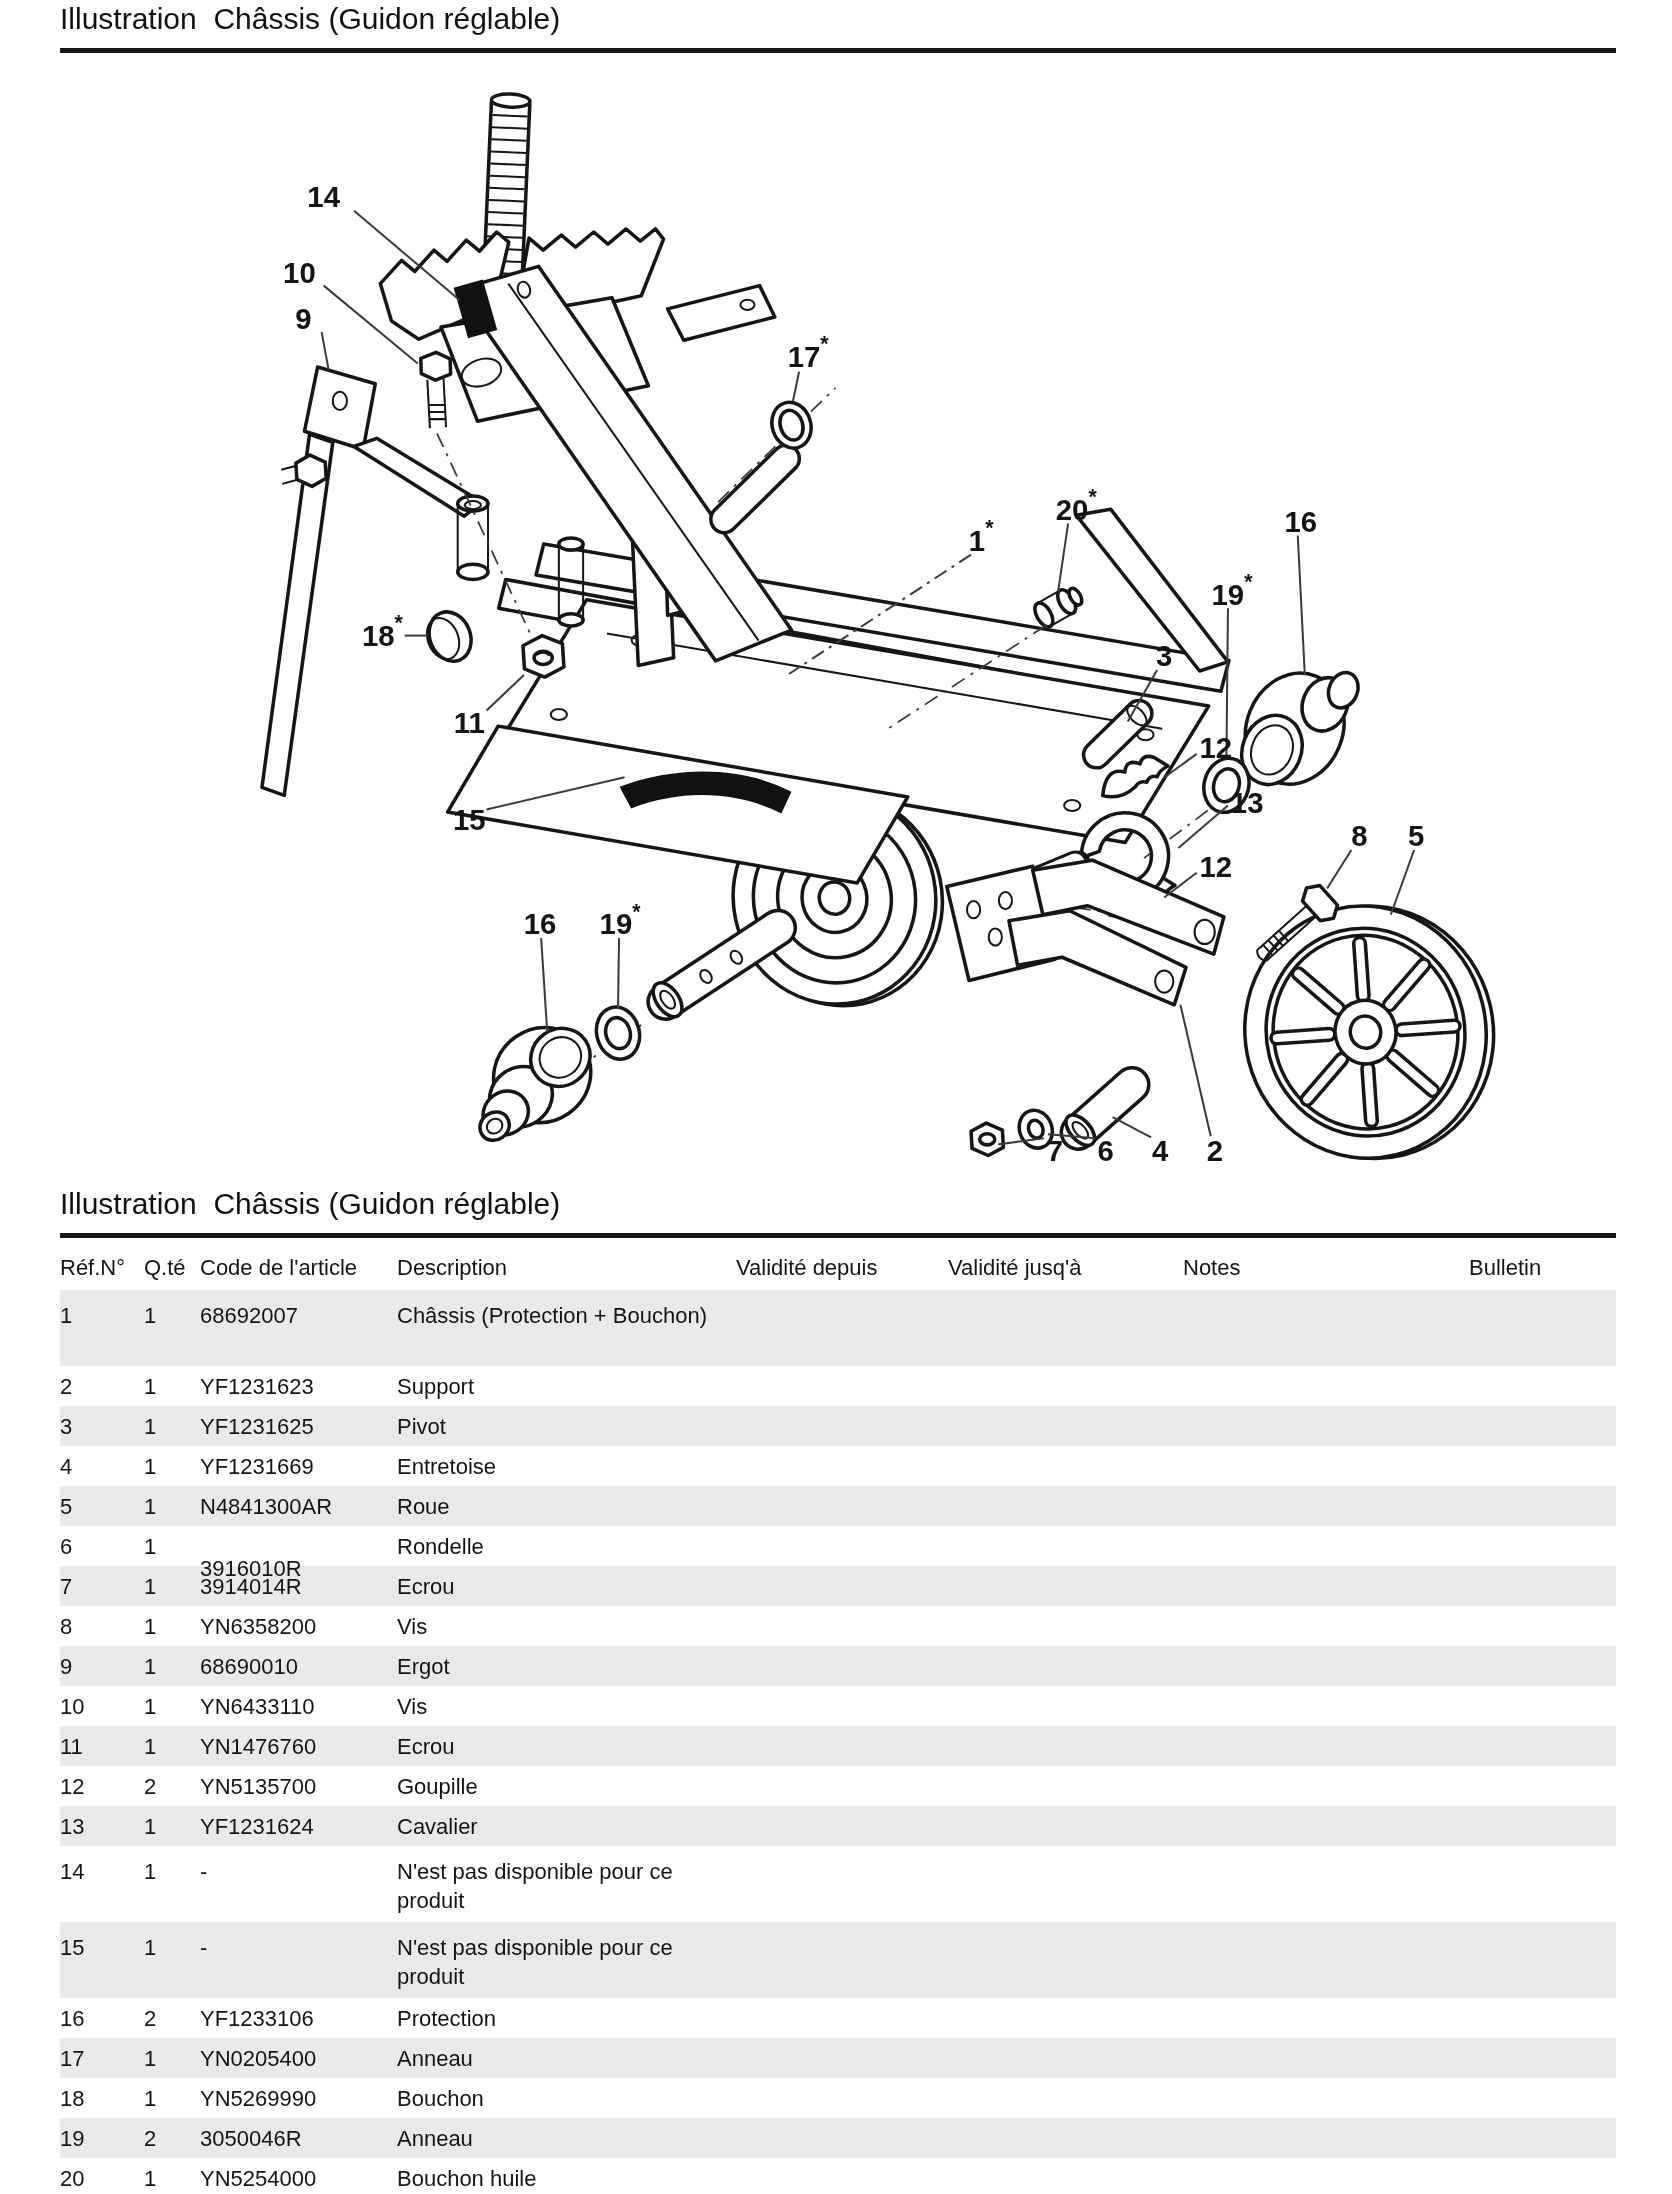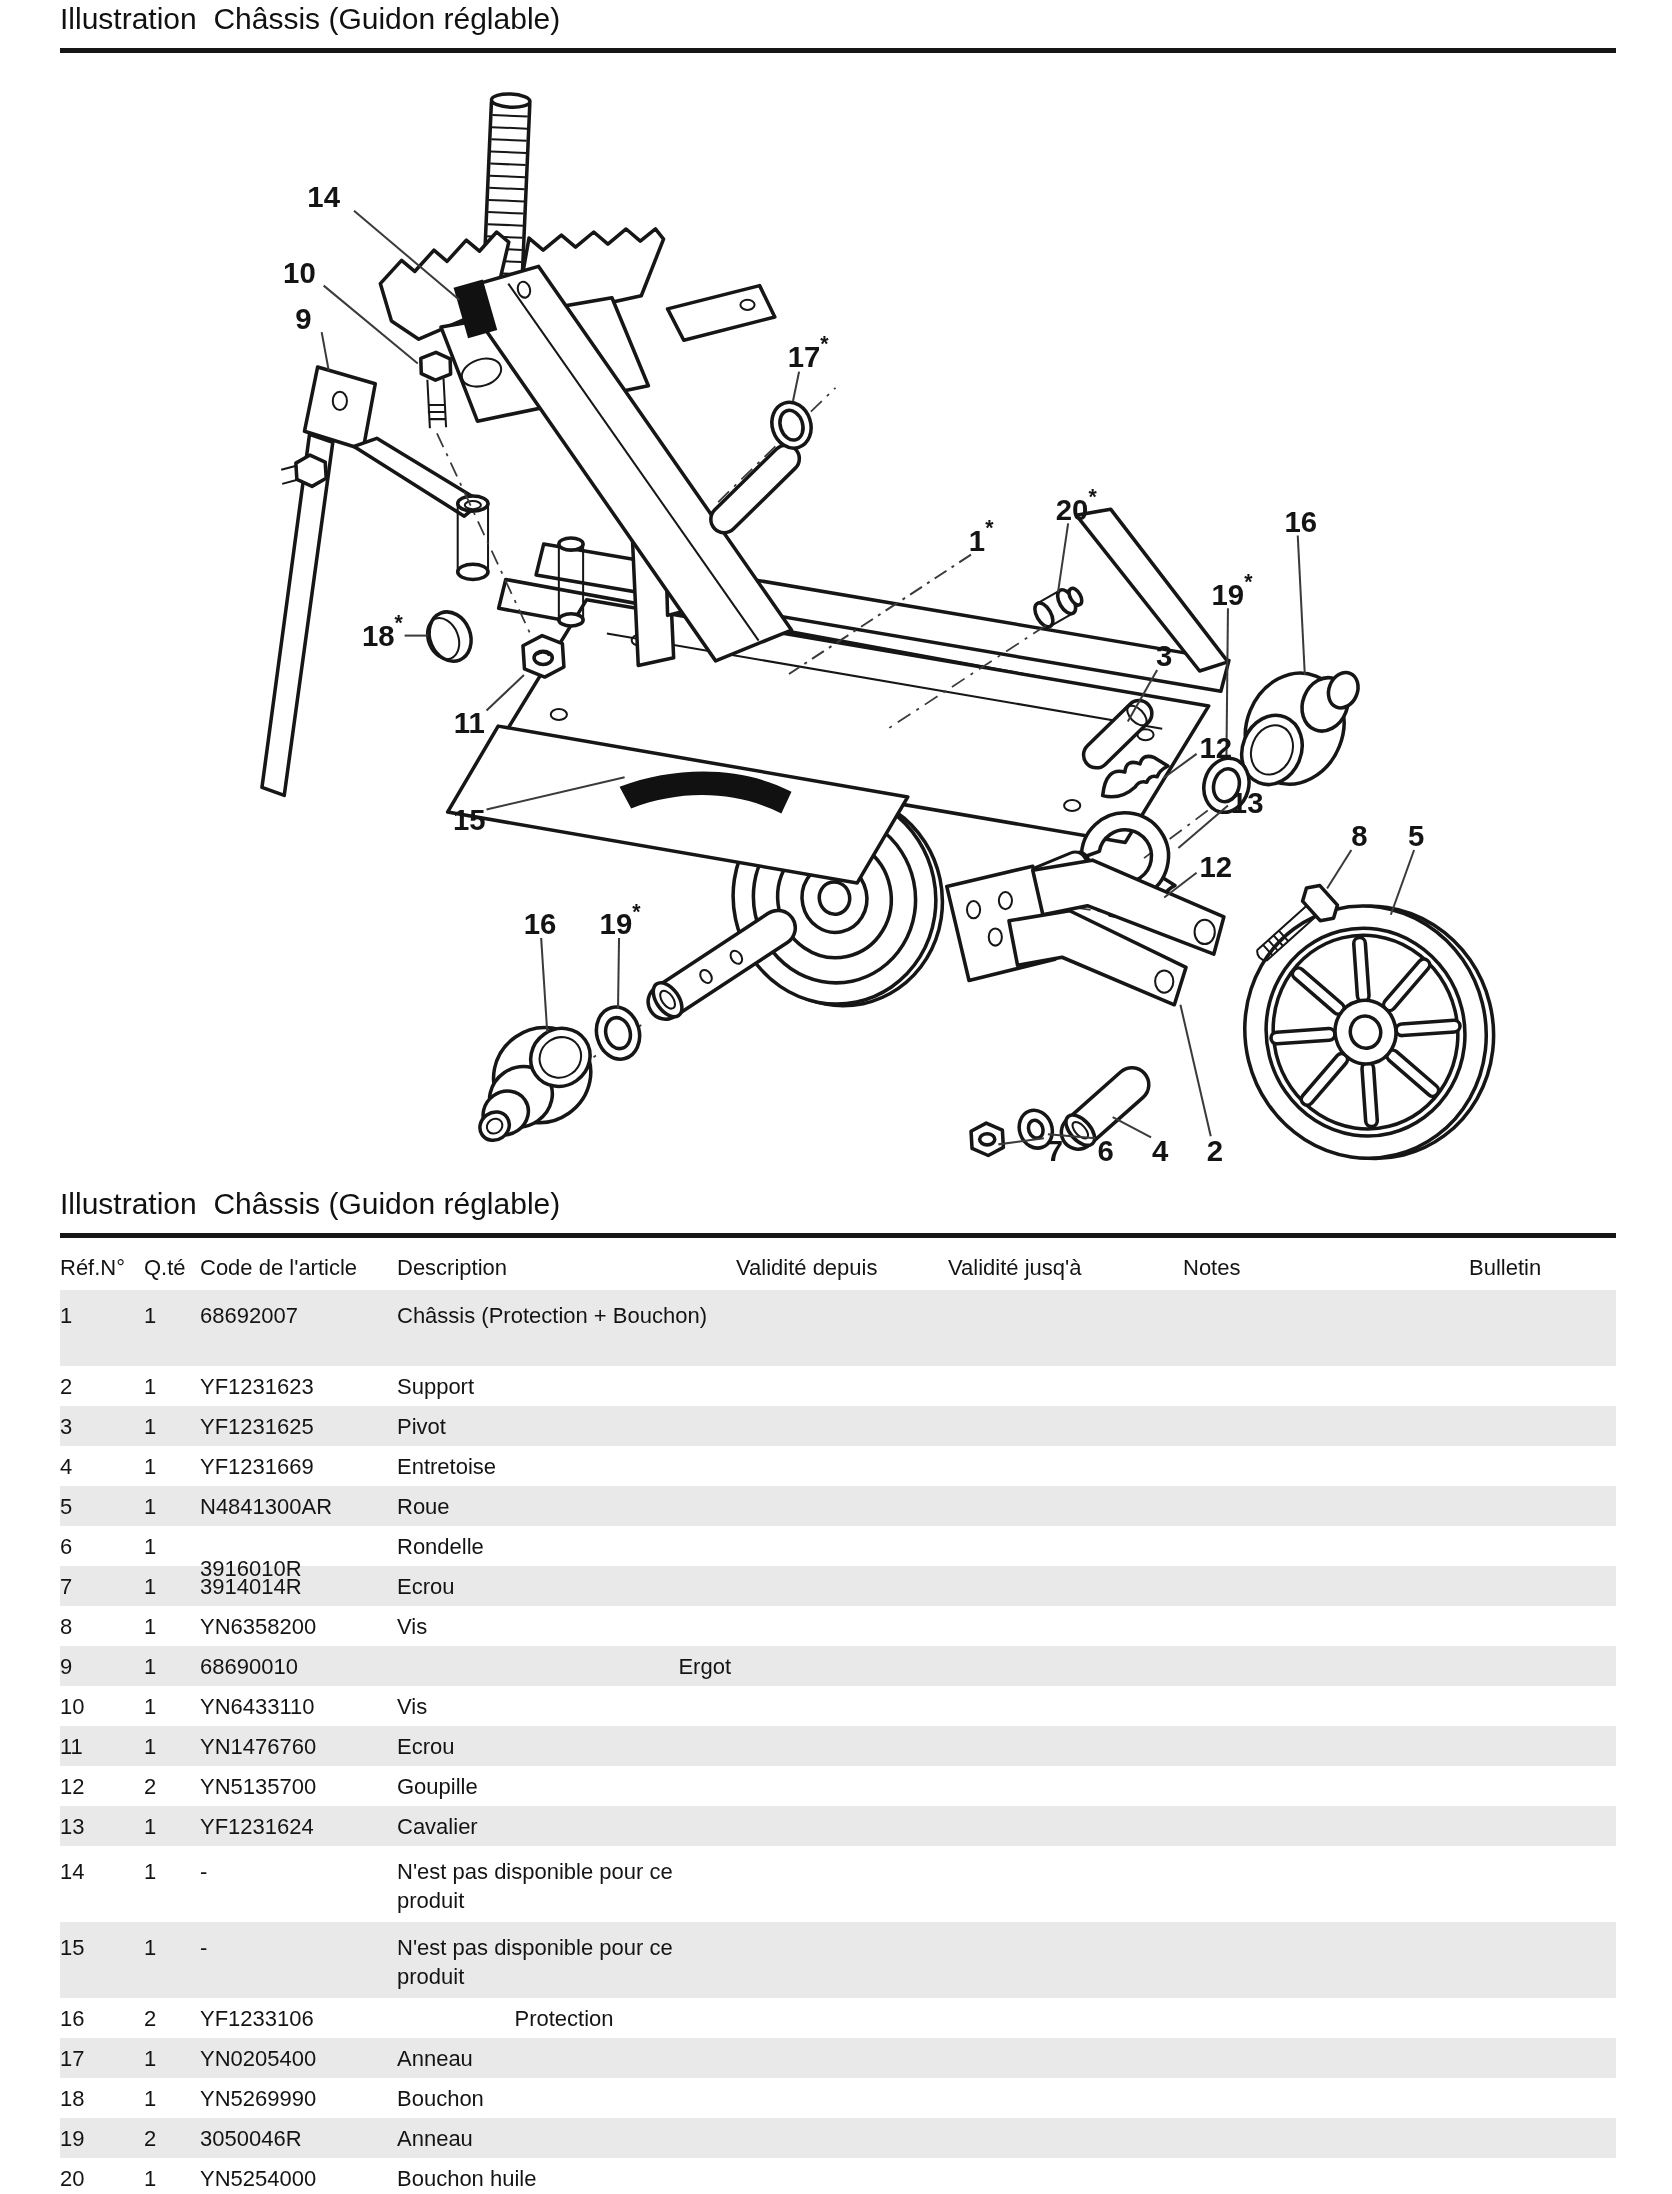--- a/index.html
+++ b/index.html
@@ -412,21 +412,21 @@
       </div>
       <div class="cell" style="width: 212px;"></div>
       <div class="cell" style="width: 235px;"></div>
       <div class="cell" style="width: 286px;"></div>
       <div class="cell" style="width: 143px;"></div>
     </div>
     <div class="row alt">
       <div class="cell" style="width: 84px;">9</div>
       <div class="cell" style="width: 56px;">1</div>
       <div class="cell" style="width: 197px;">68690010</div>
-      <div class="cell" style="width: 339px; text-align: right;">
+      <div class="cell" style="width: 339px;">
         <div>Ergot</div>
       </div>
       <div class="cell" style="width: 212px;"></div>
       <div class="cell" style="width: 235px;"></div>
       <div class="cell" style="width: 286px;"></div>
       <div class="cell" style="width: 143px;"></div>
     </div>
     <div class="row">
       <div class="cell" style="width: 84px;">10</div>
       <div class="cell" style="width: 56px;">1</div>
@@ -498,21 +498,21 @@
       </div>
       <div class="cell" style="width: 212px;"></div>
       <div class="cell" style="width: 235px;"></div>
       <div class="cell" style="width: 286px;"></div>
       <div class="cell" style="width: 143px;"></div>
     </div>
     <div class="row">
       <div class="cell" style="width: 84px;">16</div>
       <div class="cell" style="width: 56px;">2</div>
       <div class="cell" style="width: 197px;">YF1233106</div>
-      <div class="cell" style="width: 339px; text-align: center;">
+      <div class="cell" style="width: 339px;">
         <div>Protection</div>
       </div>
       <div class="cell" style="width: 212px;"></div>
       <div class="cell" style="width: 235px;"></div>
       <div class="cell" style="width: 286px;"></div>
       <div class="cell" style="width: 143px;"></div>
     </div>
     <div class="row alt">
       <div class="cell" style="width: 84px;">17</div>
       <div class="cell" style="width: 56px;">1</div>

